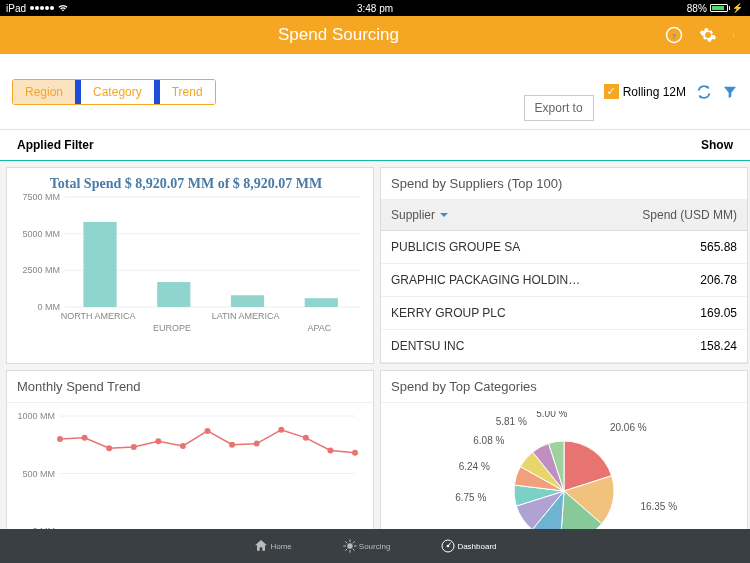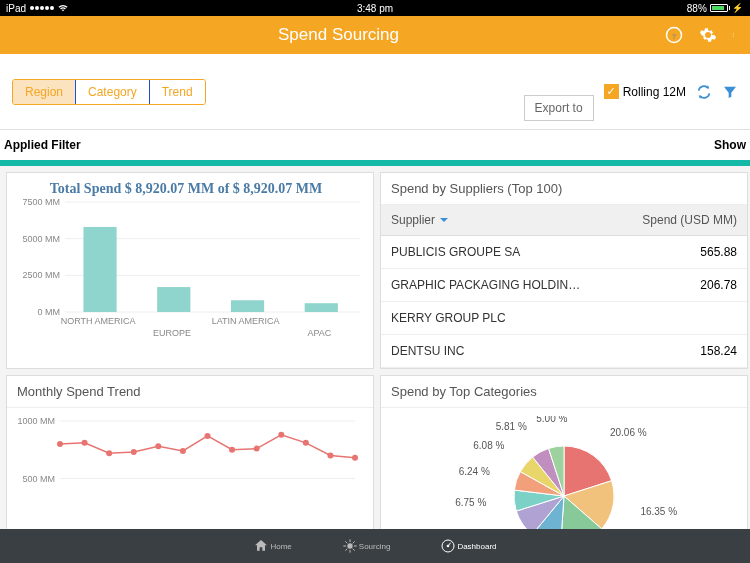--- a/index.html
+++ b/index.html
@@ -14,29 +14,29 @@
 .battery { display: inline-flex; align-items: center; }
 .battery-body { width: 18px; height: 8px; border: 1px solid #fff; border-radius: 1px; padding: 1px; }
 .battery-fill { height: 100%; width: 88%; background: #4cd964; }
 .battery-tip { width: 1px; height: 4px; background: #fff; margin-left: 1px; }
 .header { background: #f5a623; color: #fff; height: 38px; display: flex; align-items: center; padding: 0 12px; }
 .header-title { flex: 1; text-align: center; font-size: 17px; font-weight: 400; }
 .header-icons { display: flex; gap: 16px; align-items: center; }
 .header-icon { width: 18px; height: 18px; fill: #fff; cursor: pointer; }
 .toolbar { background: #fff; padding: 8px 12px; display: flex; align-items: center; border-bottom: 1px solid #e0e0e0; }
 .seg-control { display: flex; border: 1px solid #f5a623; border-radius: 3px; overflow: hidden; }
-.seg-btn { padding: 5px 12px; font-size: 12px; color: #f5a623; background: #fff; cursor: pointer; border-right: 1px solid #1d4ed8; }
+.seg-btn { padding: 5px 12px; font-size: 12px; color: #f5a623; background: #fff; cursor: pointer; border-right: 6px solid #1d4ed8; }
 .seg-btn:last-child { border-right: none; }
 .seg-btn.active { background: #fce3bf; }
 .toolbar-right { margin-left: auto; display: flex; align-items: center; gap: 10px; }
 .export-btn { border: 1px solid #ccc; padding: 5px 10px; font-size: 12px; color: #666; background: #fff; cursor: pointer; margin-top: 33px; }
 .rolling-chk { display: flex; align-items: center; gap: 4px; font-size: 12px; }
 .chk-box { width: 15px; height: 15px; background: #f5a623; color: #fff; display: flex; align-items: center; justify-content: center; font-size: 11px; }
 .refresh-icon, .filter-icon { width: 16px; height: 16px; cursor: pointer; }
-.filter-row { background: #fff; padding: 8px 4px; display: flex; font-size: 12px; font-weight: bold; border-bottom: 6px solid #14b8a6; }
+.filter-row { background: #fff; padding: 8px 17px; display: flex; font-size: 12px; font-weight: bold; border-bottom: 1px solid #14b8a6; }
 .filter-show { margin-left: auto; }
 .grid { display: grid; grid-template-columns: 1fr 1fr; gap: 6px; padding: 6px; }
 .panel { background: #fff; border: 1px solid #ddd; }
 .panel-title { padding: 8px 10px; font-size: 13px; color: #555; border-bottom: 1px solid #eee; }
 .spend-region .panel-title { background: #fdf3e4; }
 .chart-area { padding: 8px; position: relative; }
 .total-spend-label { text-align: center; font-size: 14px; font-weight: bold; color: #4a7ba6; padding-right: 8px; font-family: Liberation Serif, serif; }
 svg text { font-size: 9px; fill: #888; }
 .supplier-header { display: flex; background: #f0f0f0; border-bottom: 1px solid #ddd; }
 .supplier-col { padding: 8px 10px; font-size: 12px; color: #555; text-align: right; }
@@ -167,20 +167,21 @@
         <div class="supplier-row">
           <div class="cell-name">PUBLICIS GROUPE SA</div>
           <div class="cell-val">565.88</div>
         </div>
         <div class="supplier-row">
           <div class="cell-name">GRAPHIC PACKAGING HOLDIN…</div>
           <div class="cell-val">206.78</div>
         </div>
         <div class="supplier-row">
           <div class="cell-name">KERRY GROUP PLC</div>
+          <div class="cell-val">169.05</div>
         </div>
         <div class="supplier-row">
           <div class="cell-name">DENTSU INC</div>
           <div class="cell-val">158.24</div>
         </div>
       </div>
   </div>
 
   <div class="panel">
     <div class="panel-title">Monthly Spend Trend</div>

